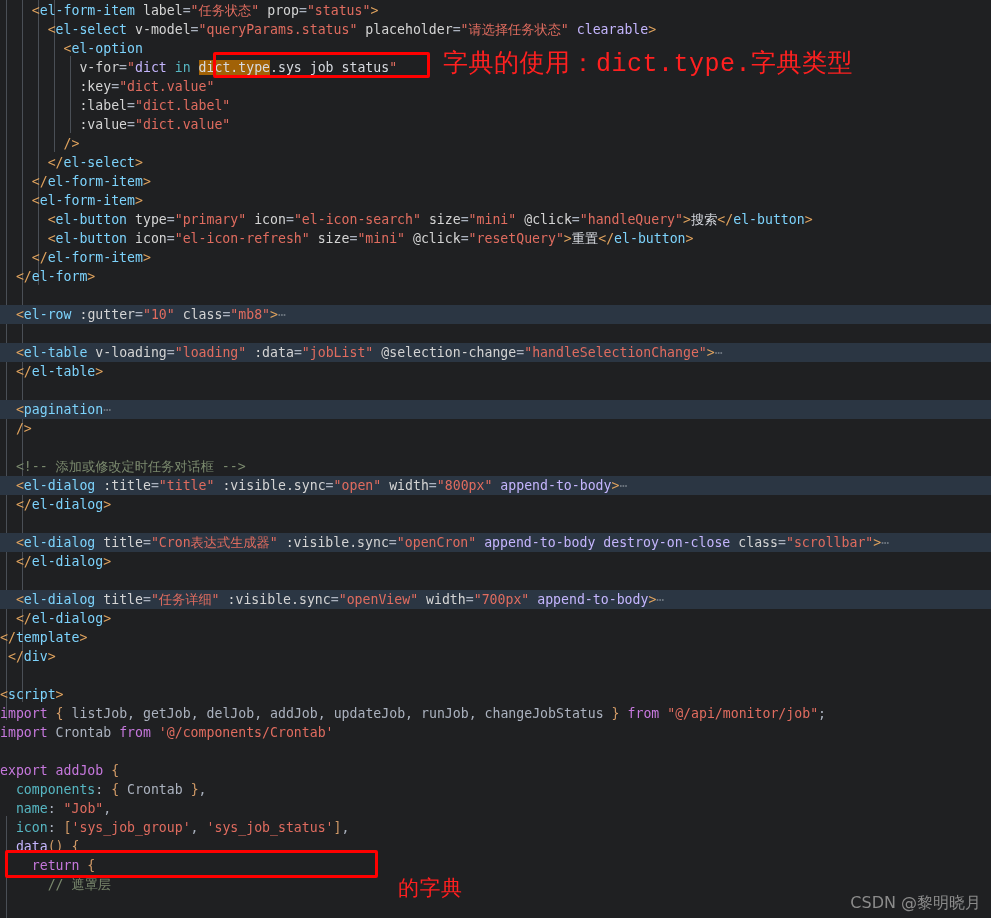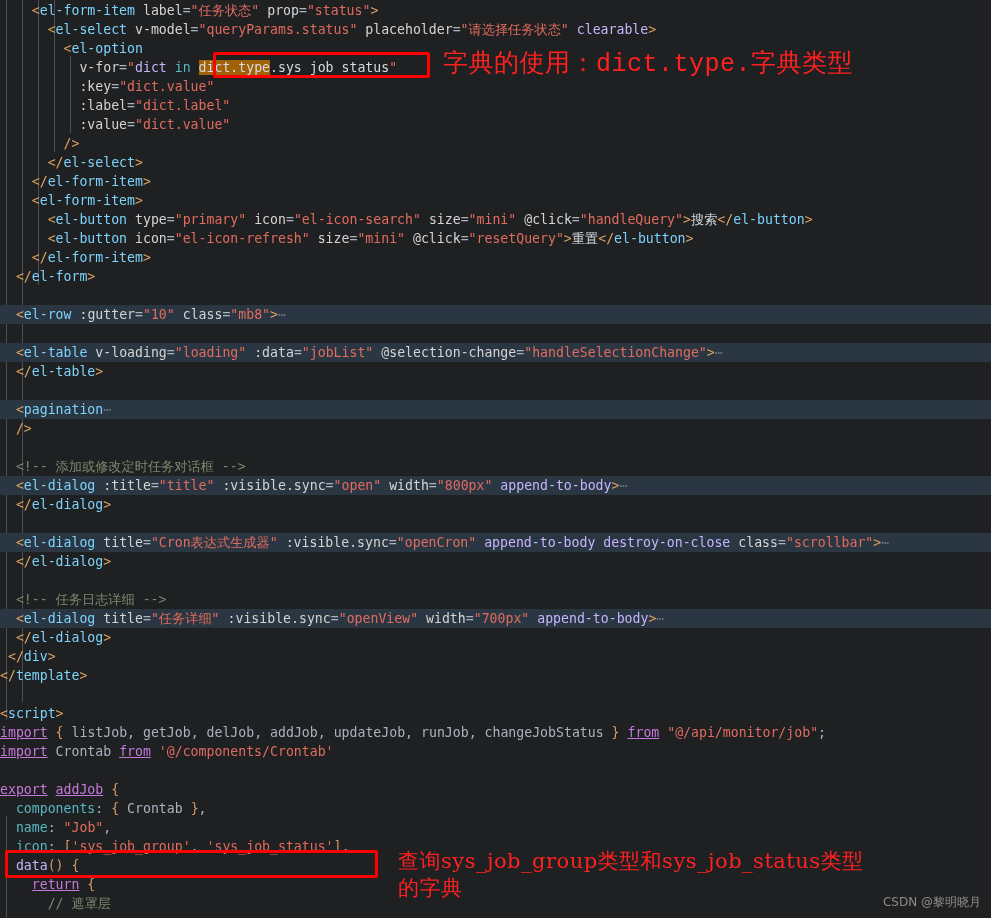--- a/index.html
+++ b/index.html
@@ -44,21 +44,21 @@
   }
   .line.hl { background: #2b3643; }
 
   .ind { display: inline-block; }
 
   
   .tag      { color: #7dd3fc; }
   .tagp     { color: #e0a35e; }  
   .attr     { color: #d4d4d4; }
   .str      { color: #e06c5f; }
-  .kw       { color: #c678dd; text-decoration: underline; }
+  .kw       { color: #c678dd; }
   .fn       { color: #c4b5fd; }
   .com      { color: #7b8a6e; }
   .punc     { color: #abb2bf; }
   .brace    { color: #d19a66; }
   .prop     { color: #56b6c2; }
   .white    { color: #d7dae0; text-align: right; }
   .dots     { color: #6a737d; }
   .ident    { color: #abb2bf; }
   .sel      { background: #a16207; color: #d7dae0; }
 
@@ -87,21 +87,21 @@
   #annot-dicts {
     left: 398px; top: 848px;
     font-size: 21px;
     line-height: 27px;
   }
   #watermark {
     position: absolute;
     right: 10px; bottom: 6px;
     color: #8b8b8b;
     font-family: "DejaVu Sans", "Liberation Sans", sans-serif;
-    font-size: 12px;
+    font-size: 16px;
     z-index: 7;
     white-space: pre;
   }
 </style>
 </head>
 <body>
 
 <div id="editor">
 
   <div class="guide" style="left:6px;  height:720px;"></div>
@@ -167,30 +167,29 @@
   <div class="line"><span class="ind">  </span><span class="tagp">&lt;/</span><span class="tag">el-dialog</span><span class="tagp">&gt;</span></div>
 
   <div class="line"> </div>
 
   <div class="line hl"><span class="ind">  </span><span class="tagp">&lt;</span><span class="tag">el-dialog</span> <span class="attr">title</span><span class="punc">=</span><span class="str">"Cron表达式生成器"</span> <span class="attr">:visible.sync</span><span class="punc">=</span><span class="str">"openCron"</span> <span class="fn">append-to-body</span> <span class="fn">destroy-on-close</span> <span class="attr">class</span><span class="punc">=</span><span class="str">"scrollbar"</span><span class="tagp">&gt;</span><span class="dots">⋯</span></div>
 
   <div class="line"><span class="ind">  </span><span class="tagp">&lt;/</span><span class="tag">el-dialog</span><span class="tagp">&gt;</span></div>
 
   <div class="line"> </div>
 
-  <div class="line"><span class="ind">  </span><span class="com">&lt;!-- 任务日志详细 --&gt;</span></div>
 
   <div class="line hl"><span class="ind">  </span><span class="tagp">&lt;</span><span class="tag">el-dialog</span> <span class="attr">title</span><span class="punc">=</span><span class="str">"任务详细"</span> <span class="attr">:visible.sync</span><span class="punc">=</span><span class="str">"openView"</span> <span class="attr">width</span><span class="punc">=</span><span class="str">"700px"</span> <span class="fn">append-to-body</span><span class="tagp">&gt;</span><span class="dots">⋯</span></div>
 
   <div class="line"><span class="ind">  </span><span class="tagp">&lt;/</span><span class="tag">el-dialog</span><span class="tagp">&gt;</span></div>
 
+  <div class="line"><span class="tagp">&lt;/</span><span class="tag">template</span><span class="tagp">&gt;</span></div>
+
   <div class="line"><span class="ind"> </span><span class="tagp">&lt;/</span><span class="tag">div</span><span class="tagp">&gt;</span></div>
 
-  <div class="line"><span class="tagp">&lt;/</span><span class="tag">template</span><span class="tagp">&gt;</span></div>
-
   <div class="line"> </div>
 
   <div class="line"><span class="tagp">&lt;</span><span class="tag">script</span><span class="tagp">&gt;</span></div>
 
   <div class="line"><span class="kw">import</span> <span class="brace">{</span> <span class="ident">listJob</span><span class="punc">,</span> <span class="ident">getJob</span><span class="punc">,</span> <span class="ident">delJob</span><span class="punc">,</span> <span class="ident">addJob</span><span class="punc">,</span> <span class="ident">updateJob</span><span class="punc">,</span> <span class="ident">runJob</span><span class="punc">,</span> <span class="ident">changeJobStatus</span> <span class="brace">}</span> <span class="kw">from</span> <span class="str">"@/api/monitor/job"</span><span class="punc">;</span></div>
 
   <div class="line"><span class="kw">import</span> <span class="ident">Crontab</span> <span class="kw">from</span> <span class="str">'@/components/Crontab'</span></div>
 
   <div class="line"> </div>
 
@@ -207,17 +206,17 @@
   <div class="line"><span class="ind">    </span><span class="kw">return</span> <span class="brace">{</span></div>
 
   <div class="line"><span class="ind">      </span><span class="com">// 遮罩层</span></div>
 
   <div class="redbox" style="left:213px; top:52px; width:217px; height:26px;"></div>
 
   <div class="annot" id="annot-dict">字典的使用：dict.type.字典类型</div>
 
   <div class="redbox" style="left:5px; top:850px; width:373px; height:28px;"></div>
 
-  <div class="annot" id="annot-dicts"><span>查询sys_job_group类型和sys_job_status类型</span><br><span>的字典</span></div>
+  <div class="annot" id="annot-dicts"><br><span>的字典</span></div>
 
   <div id="watermark">CSDN @黎明晓月</div>
 
 </div>
 
 </body></html>

